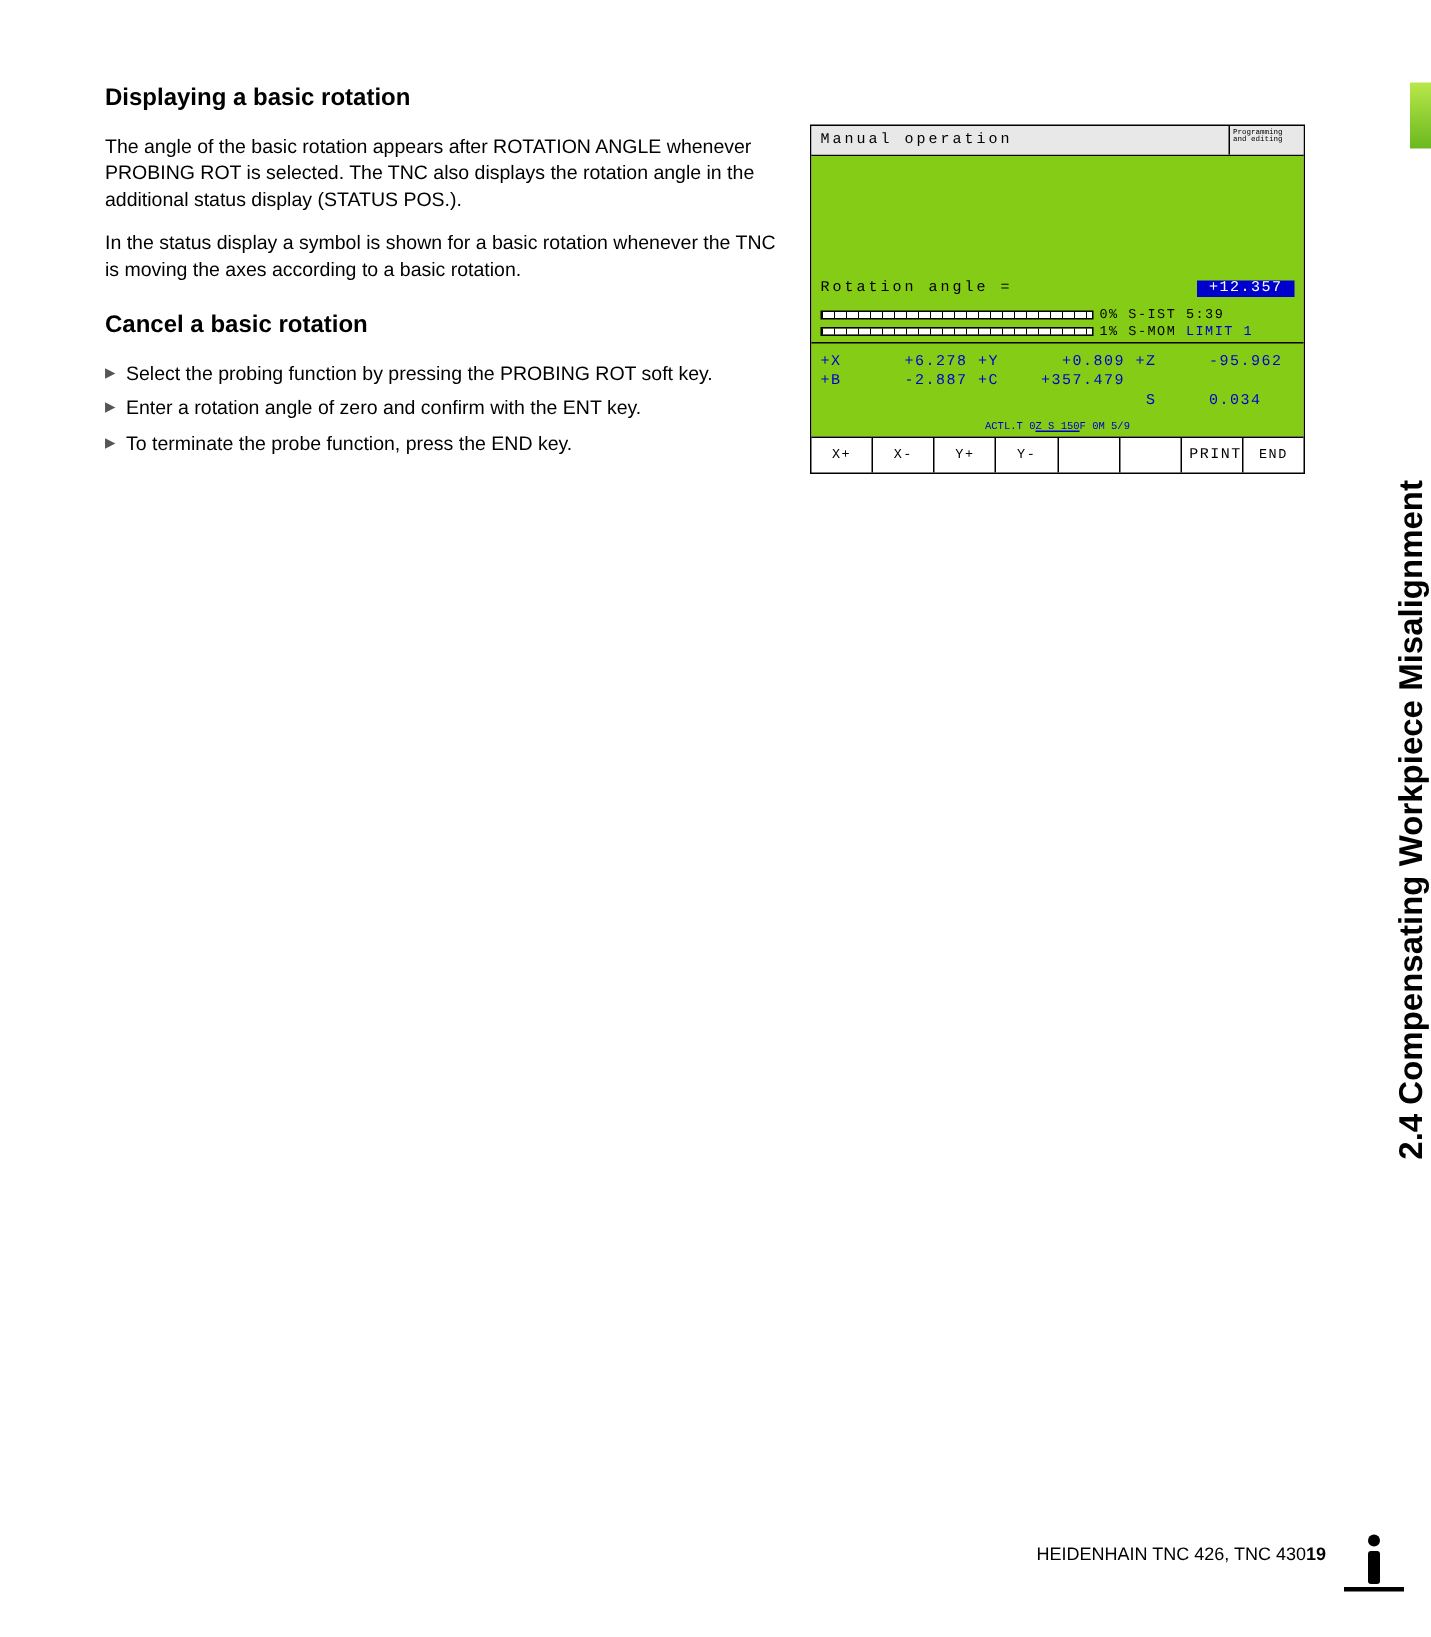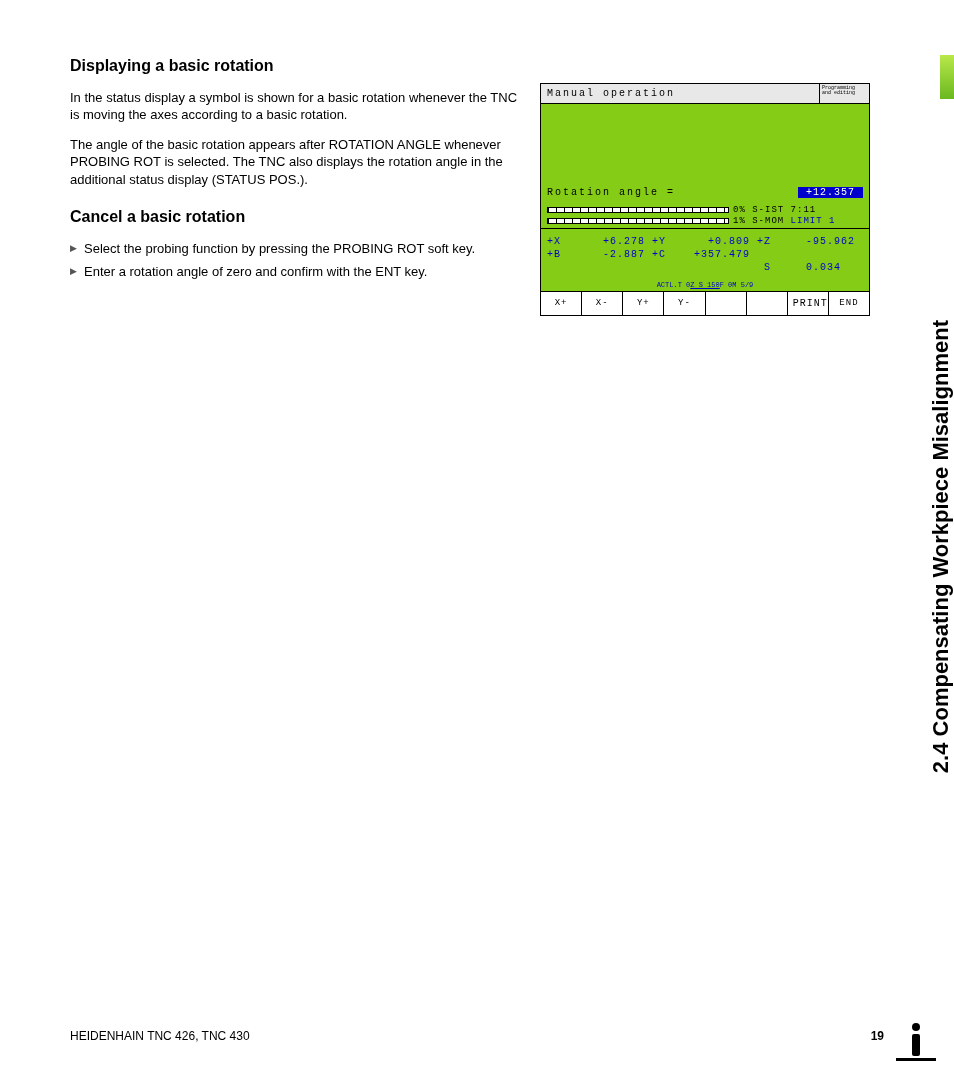--- a/index.html
+++ b/index.html
@@ -156,21 +156,21 @@
     width: 14px;
     height: 44px;
     background: linear-gradient(#b9e84a, #6ab81f);
   }
   .footer {
     position: absolute;
     bottom: 48px;
     left: 70px;
     right: 70px;
     display: flex;
-    justify-content: space-between;
+    justify-content: flex-end;
     font-size: 12px;
   }
   .footer .pg { font-weight: bold; }
   .info-icon {
     position: absolute;
     bottom: 30px;
     right: 18px;
     width: 40px;
     height: 40px;
     border-bottom: 3px solid #000;
@@ -187,27 +187,28 @@
 </style>
 </head>
 <body>
 
 <div class="page">
   <div class="green-tab"></div>
 
   <div class="content-area">
     <div class="left-col">
       <h2>Displaying a basic rotation</h2>
+      <p class="para">The angle of the basic rotation appears after ROTATION ANGLE whenever PROBING ROT is selected. The TNC also displays the rotation angle in the additional status display (STATUS POS.).</p>
       <p class="para">In the status display a symbol is shown for a basic rotation whenever the TNC is moving the axes according to a basic rotation.</p>
-      <p class="para">The angle of the basic rotation appears after ROTATION ANGLE whenever PROBING ROT is selected. The TNC also displays the rotation angle in the additional status display (STATUS POS.).</p>
 
       <h2 style="margin-top:18px;">Cancel a basic rotation</h2>
       <ul class="bullet-list">
         <li>Select the probing function by pressing the PROBING ROT soft key.</li>
         <li>Enter a rotation angle of zero and confirm with the ENT key.</li>
+        <li>To terminate the probe function, press the END key.</li>
       </ul>
     </div>
 
     <div class="right-col">
       <div class="tnc-screen">
         <div class="tnc-header">
           <div class="tnc-title">Manual operation</div>
           <div class="tnc-mode">
             <div>Programming</div>
             <div>and editing</div>
@@ -215,21 +216,21 @@
         </div>
         <div class="tnc-body">
           <div class="tnc-blank"></div>
           <div class="tnc-rot-row">
             <span class="rot-label">Rotation angle =</span>
             <span class="rot-value">+12.357</span>
           </div>
           <div class="tnc-bars">
             <div class="bar-row">
               <div class="bar-track"></div>
-              <div class="bar-text">0% S-IST 7:11</div>
+              <div class="bar-text">0% S-IST 5:39</div>
             </div>
             <div class="bar-row">
               <div class="bar-track"></div>
               <div class="bar-text">
                 <span>1% S-MOM </span><span class="limit">LIMIT 1</span>
               </div>
             </div>
           </div>
           <div class="tnc-coords">+X      +6.278 +Y      +0.809 +Z     -95.962
 +B      -2.887 +C    +357.479

